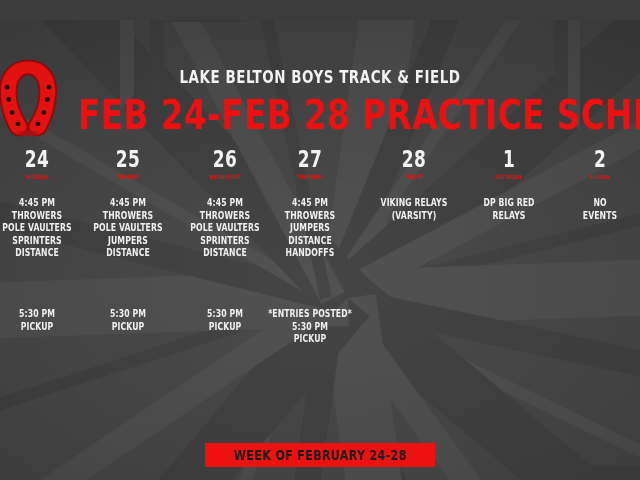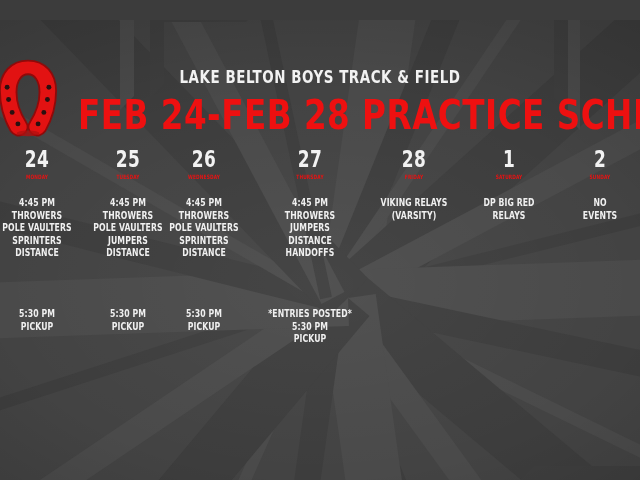--- a/index.html
+++ b/index.html
@@ -266,21 +266,21 @@
             <div>THROWERS</div>
             <div>POLE VAULTERS</div>
             <div>JUMPERS</div>
             <div>DISTANCE</div>
           </div>
           <div class="pickup-wrap">
             <div class="note">5:30 PM</div>
             <div class="note">PICKUP</div>
           </div>
         </div>
-        <div class="col" style="left: 149px; width: 110px;">
+        <div class="col" style="left: 170px; width: 110px;">
           <div class="daynum">26</div>
           <div class="dayname">WEDNESDAY</div>
           <div class="block">
             <div>4:45 PM</div>
             <div>THROWERS</div>
             <div>POLE VAULTERS</div>
             <div>SPRINTERS</div>
             <div>DISTANCE</div>
           </div>
           <div class="pickup-wrap">
@@ -323,15 +323,18 @@
         <div class="col" style="left: 545px; width: 110px;">
           <div class="daynum">2</div>
           <div class="dayname">SUNDAY</div>
           <div class="block">
             <div>NO</div>
             <div>EVENTS</div>
           </div>
         </div>
       </div>
 
+    <div class="banner">
+      <span class="banner-text">WEEK OF FEBRUARY 24-28</span>
+    </div>
 
   </div>
 </div>
 
 </body></html>

